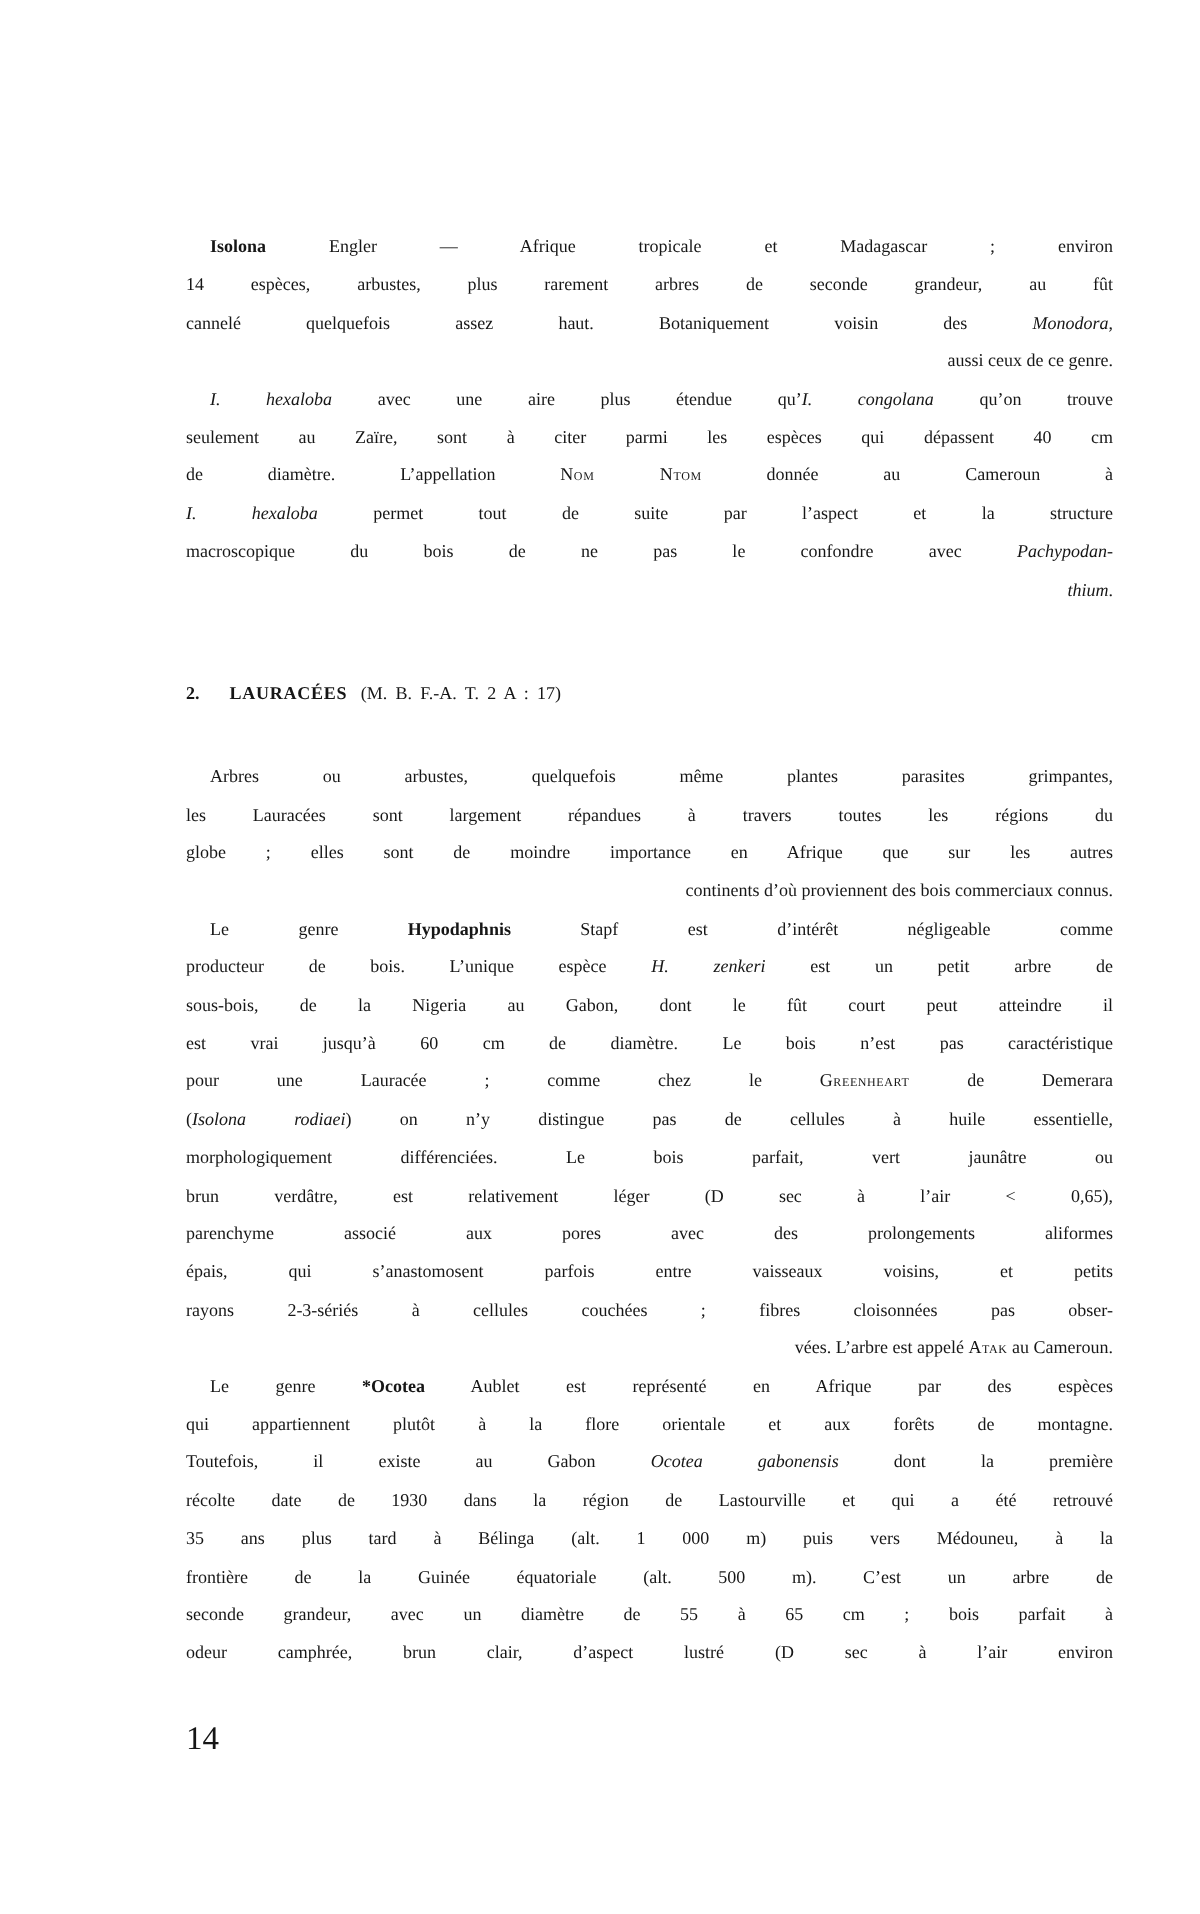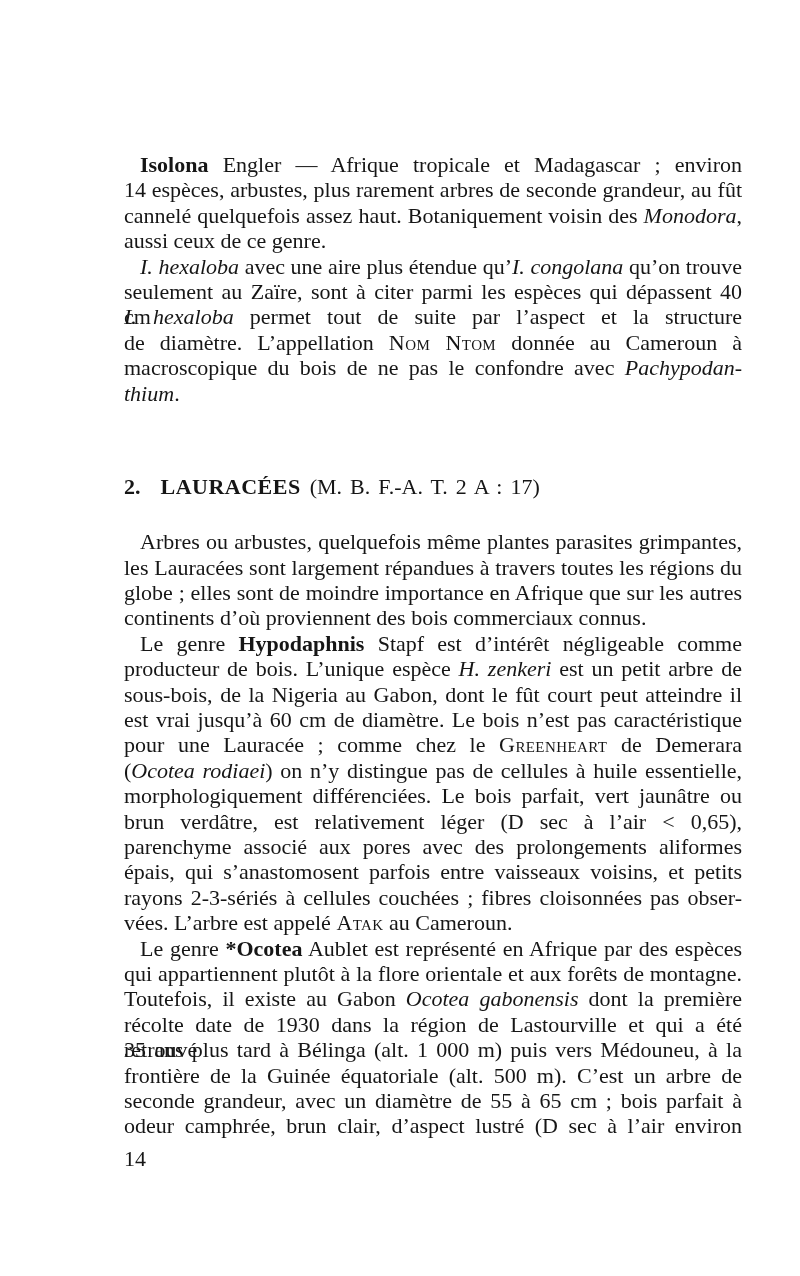--- a/index.html
+++ b/index.html
@@ -12,41 +12,41 @@
     width:800px;height:1276px;
     background:var(--paper);
     color:var(--ink);
     font-family:"Liberation Serif","DejaVu Serif",serif;
     overflow:hidden;
   }
   .text-block{
     position:absolute;
     left:124px;top:152px;
     width:618px;
-    font-size:22px;
+    font-size:12px;
   }
   .para{margin:0;}
   .line{
     height:25.4px;
     line-height:25.4px;
-    text-align:left;
+    text-align:right;
     overflow:visible;
     white-space:normal;
   }
   .line.j{
     text-align:justify;
     text-align-last:justify;
   }
   .para .line:first-child{text-indent:16px;}
   .run{font-style:normal;font-weight:normal;}
   .run.bold{font-weight:bold;}
   .run.italic{font-style:italic;}
   .run.smallcaps{font-variant:small-caps;letter-spacing:0.4px;}
   .heading{
-    margin-top:68px;
+    margin-top:44px;
     margin-bottom:30px;
     height:25.4px;
     line-height:25.4px;
     white-space:nowrap;
   }
   .h-num{font-weight:bold;margin-right:20px;}
   .h-title{font-weight:bold;letter-spacing:0.5px;}
   .h-ref{margin-left:9px;word-spacing:2.5px;}
   .page-number{
     position:absolute;
@@ -61,39 +61,39 @@
   <div class="text-block">
       <div class="para">
         <div class="line j"><span class="run bold">Isolona</span><span class="run"> Engler — Afrique tropicale et Madagascar ; environ</span></div>
         <div class="line j"><span class="run">14 espèces, arbustes, plus rarement arbres de seconde grandeur, au fût</span></div>
         <div class="line j"><span class="run">cannelé quelquefois assez haut. Botaniquement voisin des </span><span class="run italic">Monodora</span><span class="run">,</span></div>
         <div class="line"><span class="run">aussi ceux de ce genre.</span></div>
       </div>
       <div class="para">
         <div class="line j"><span class="run italic">I. hexaloba</span><span class="run"> avec une aire plus étendue qu’</span><span class="run italic">I. congolana</span><span class="run"> qu’on trouve</span></div>
         <div class="line j"><span class="run">seulement au Zaïre, sont à citer parmi les espèces qui dépassent 40 cm</span></div>
+        <div class="line j"><span class="run">de diamètre. L’appellation </span><span class="run smallcaps">Nom Ntom</span><span class="run"> donnée au Cameroun à</span></div>
         <div class="line j"><span class="run italic">I. hexaloba</span><span class="run"> permet tout de suite par l’aspect et la structure</span></div>
-        <div class="line j"><span class="run">de diamètre. L’appellation </span><span class="run smallcaps">Nom Ntom</span><span class="run"> donnée au Cameroun à</span></div>
         <div class="line j"><span class="run">macroscopique du bois de ne pas le confondre avec </span><span class="run italic">Pachypodan-</span></div>
         <div class="line"><span class="run italic">thium</span><span class="run">.</span></div>
       </div>
       <div class="heading"><span class="h-num">2.</span><span class="h-title">LAURACÉES</span><span class="h-ref">(M. B. F.-A. T. 2 A : 17)</span></div>
       <div class="para">
         <div class="line j"><span class="run">Arbres ou arbustes, quelquefois même plantes parasites grimpantes,</span></div>
         <div class="line j"><span class="run">les Lauracées sont largement répandues à travers toutes les régions du</span></div>
         <div class="line j"><span class="run">globe ; elles sont de moindre importance en Afrique que sur les autres</span></div>
         <div class="line"><span class="run">continents d’où proviennent des bois commerciaux connus.</span></div>
       </div>
       <div class="para">
         <div class="line j"><span class="run">Le genre </span><span class="run bold">Hypodaphnis</span><span class="run"> Stapf est d’intérêt négligeable comme</span></div>
         <div class="line j"><span class="run">producteur de bois. L’unique espèce </span><span class="run italic">H. zenkeri</span><span class="run"> est un petit arbre de</span></div>
         <div class="line j"><span class="run">sous-bois, de la Nigeria au Gabon, dont le fût court peut atteindre il</span></div>
         <div class="line j"><span class="run">est vrai jusqu’à 60 cm de diamètre. Le bois n’est pas caractéristique</span></div>
         <div class="line j"><span class="run">pour une Lauracée ; comme chez le </span><span class="run smallcaps">Greenheart</span><span class="run"> de Demerara</span></div>
-        <div class="line j"><span class="run">(</span><span class="run italic">Ocotea rodiaei</span><span class="run">) on n’y distingue pas de cellules à huile essentielle,</span></div>
+        <div class="line j"><span class="run">(</span><span class="run italic">Isolona rodiaei</span><span class="run">) on n’y distingue pas de cellules à huile essentielle,</span></div>
         <div class="line j"><span class="run">morphologiquement différenciées. Le bois parfait, vert jaunâtre ou</span></div>
         <div class="line j"><span class="run">brun verdâtre, est relativement léger (D sec à l’air &lt; 0,65),</span></div>
         <div class="line j"><span class="run">parenchyme associé aux pores avec des prolongements aliformes</span></div>
         <div class="line j"><span class="run">épais, qui s’anastomosent parfois entre vaisseaux voisins, et petits</span></div>
         <div class="line j"><span class="run">rayons 2-3-sériés à cellules couchées ; fibres cloisonnées pas obser-</span></div>
         <div class="line"><span class="run">vées. L’arbre est appelé </span><span class="run smallcaps">Atak</span><span class="run"> au Cameroun.</span></div>
       </div>
       <div class="para">
         <div class="line j"><span class="run">Le genre </span><span class="run bold">*Ocotea</span><span class="run"> Aublet est représenté en Afrique par des espèces</span></div>
         <div class="line j"><span class="run">qui appartiennent plutôt à la flore orientale et aux forêts de montagne.</span></div>

